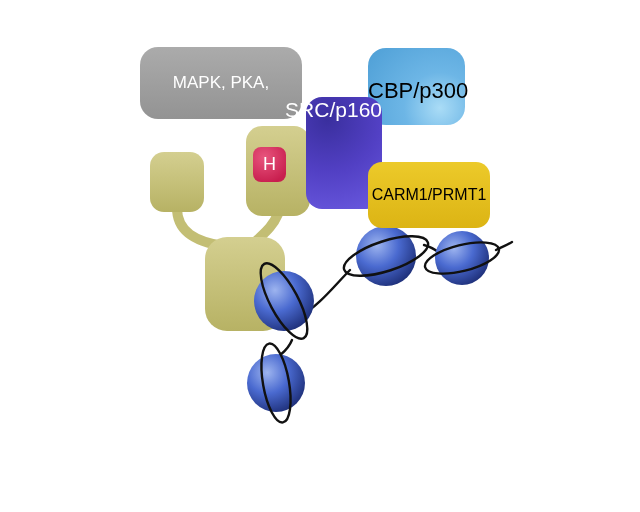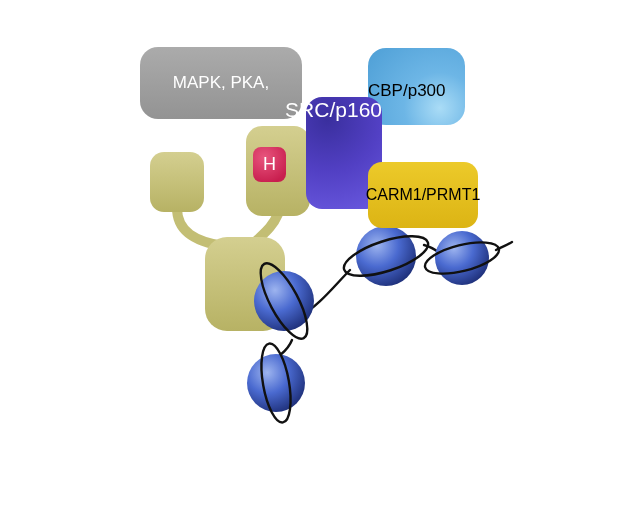--- a/index.html
+++ b/index.html
@@ -13,31 +13,31 @@
   }
   .box .ln{white-space:nowrap;}
   #kinase-box{
     left:140px;top:47px;width:162px;height:72px;border-radius:18px;
     background:linear-gradient(180deg,#ababab 0%,#939393 100%);
     color:#ffffff;font-size:17px;justify-content:center;align-items:center;text-align:center;
   }
   #cbp-box{
     left:368px;top:48px;width:97px;height:77px;border-radius:18px;
     background:radial-gradient(circle at 74% 78%, #aadcf6 0%, #6db6e6 38%, #4e9fd6 100%);
-    color:#000000;font-size:17px;justify-content:flex-start;align-items:center;text-align:center;
+    color:#000000;font-size:22px;justify-content:flex-start;align-items:center;text-align:center;
     padding-top:9px;box-sizing:border-box;
   }
   #src-box{
     left:306px;top:97px;width:76px;height:112px;border-radius:16px;
     background:radial-gradient(circle at 28% 20%, #3a2f9e 0%, #5240c4 50%, #6a5ae0 100%);
     color:#ffffff;font-size:21px;justify-content:flex-end;align-items:flex-start;text-align:left;
     padding:0 0 10px 10px;box-sizing:border-box;
   }
   #carm1-box{
-    left:368px;top:162px;width:110px;height:66px;border-radius:14px;
+    left:368px;top:162px;width:122px;height:66px;border-radius:14px;
     background:linear-gradient(180deg,#ecca2a 0%,#dcb414 100%);
     color:#000000;font-size:16px;justify-content:center;align-items:center;text-align:center;
   }
   #ligand-box{
     left:253px;top:147px;width:33px;height:35px;border-radius:8px;
     background:radial-gradient(circle at 35% 30%, #e8557e 0%, #c81e4e 80%);
     color:#ffffff;font-size:18px;justify-content:center;align-items:center;text-align:center;
   }
   #caption{
     position:absolute;left:150px;top:446px;width:300px;text-align:center;

